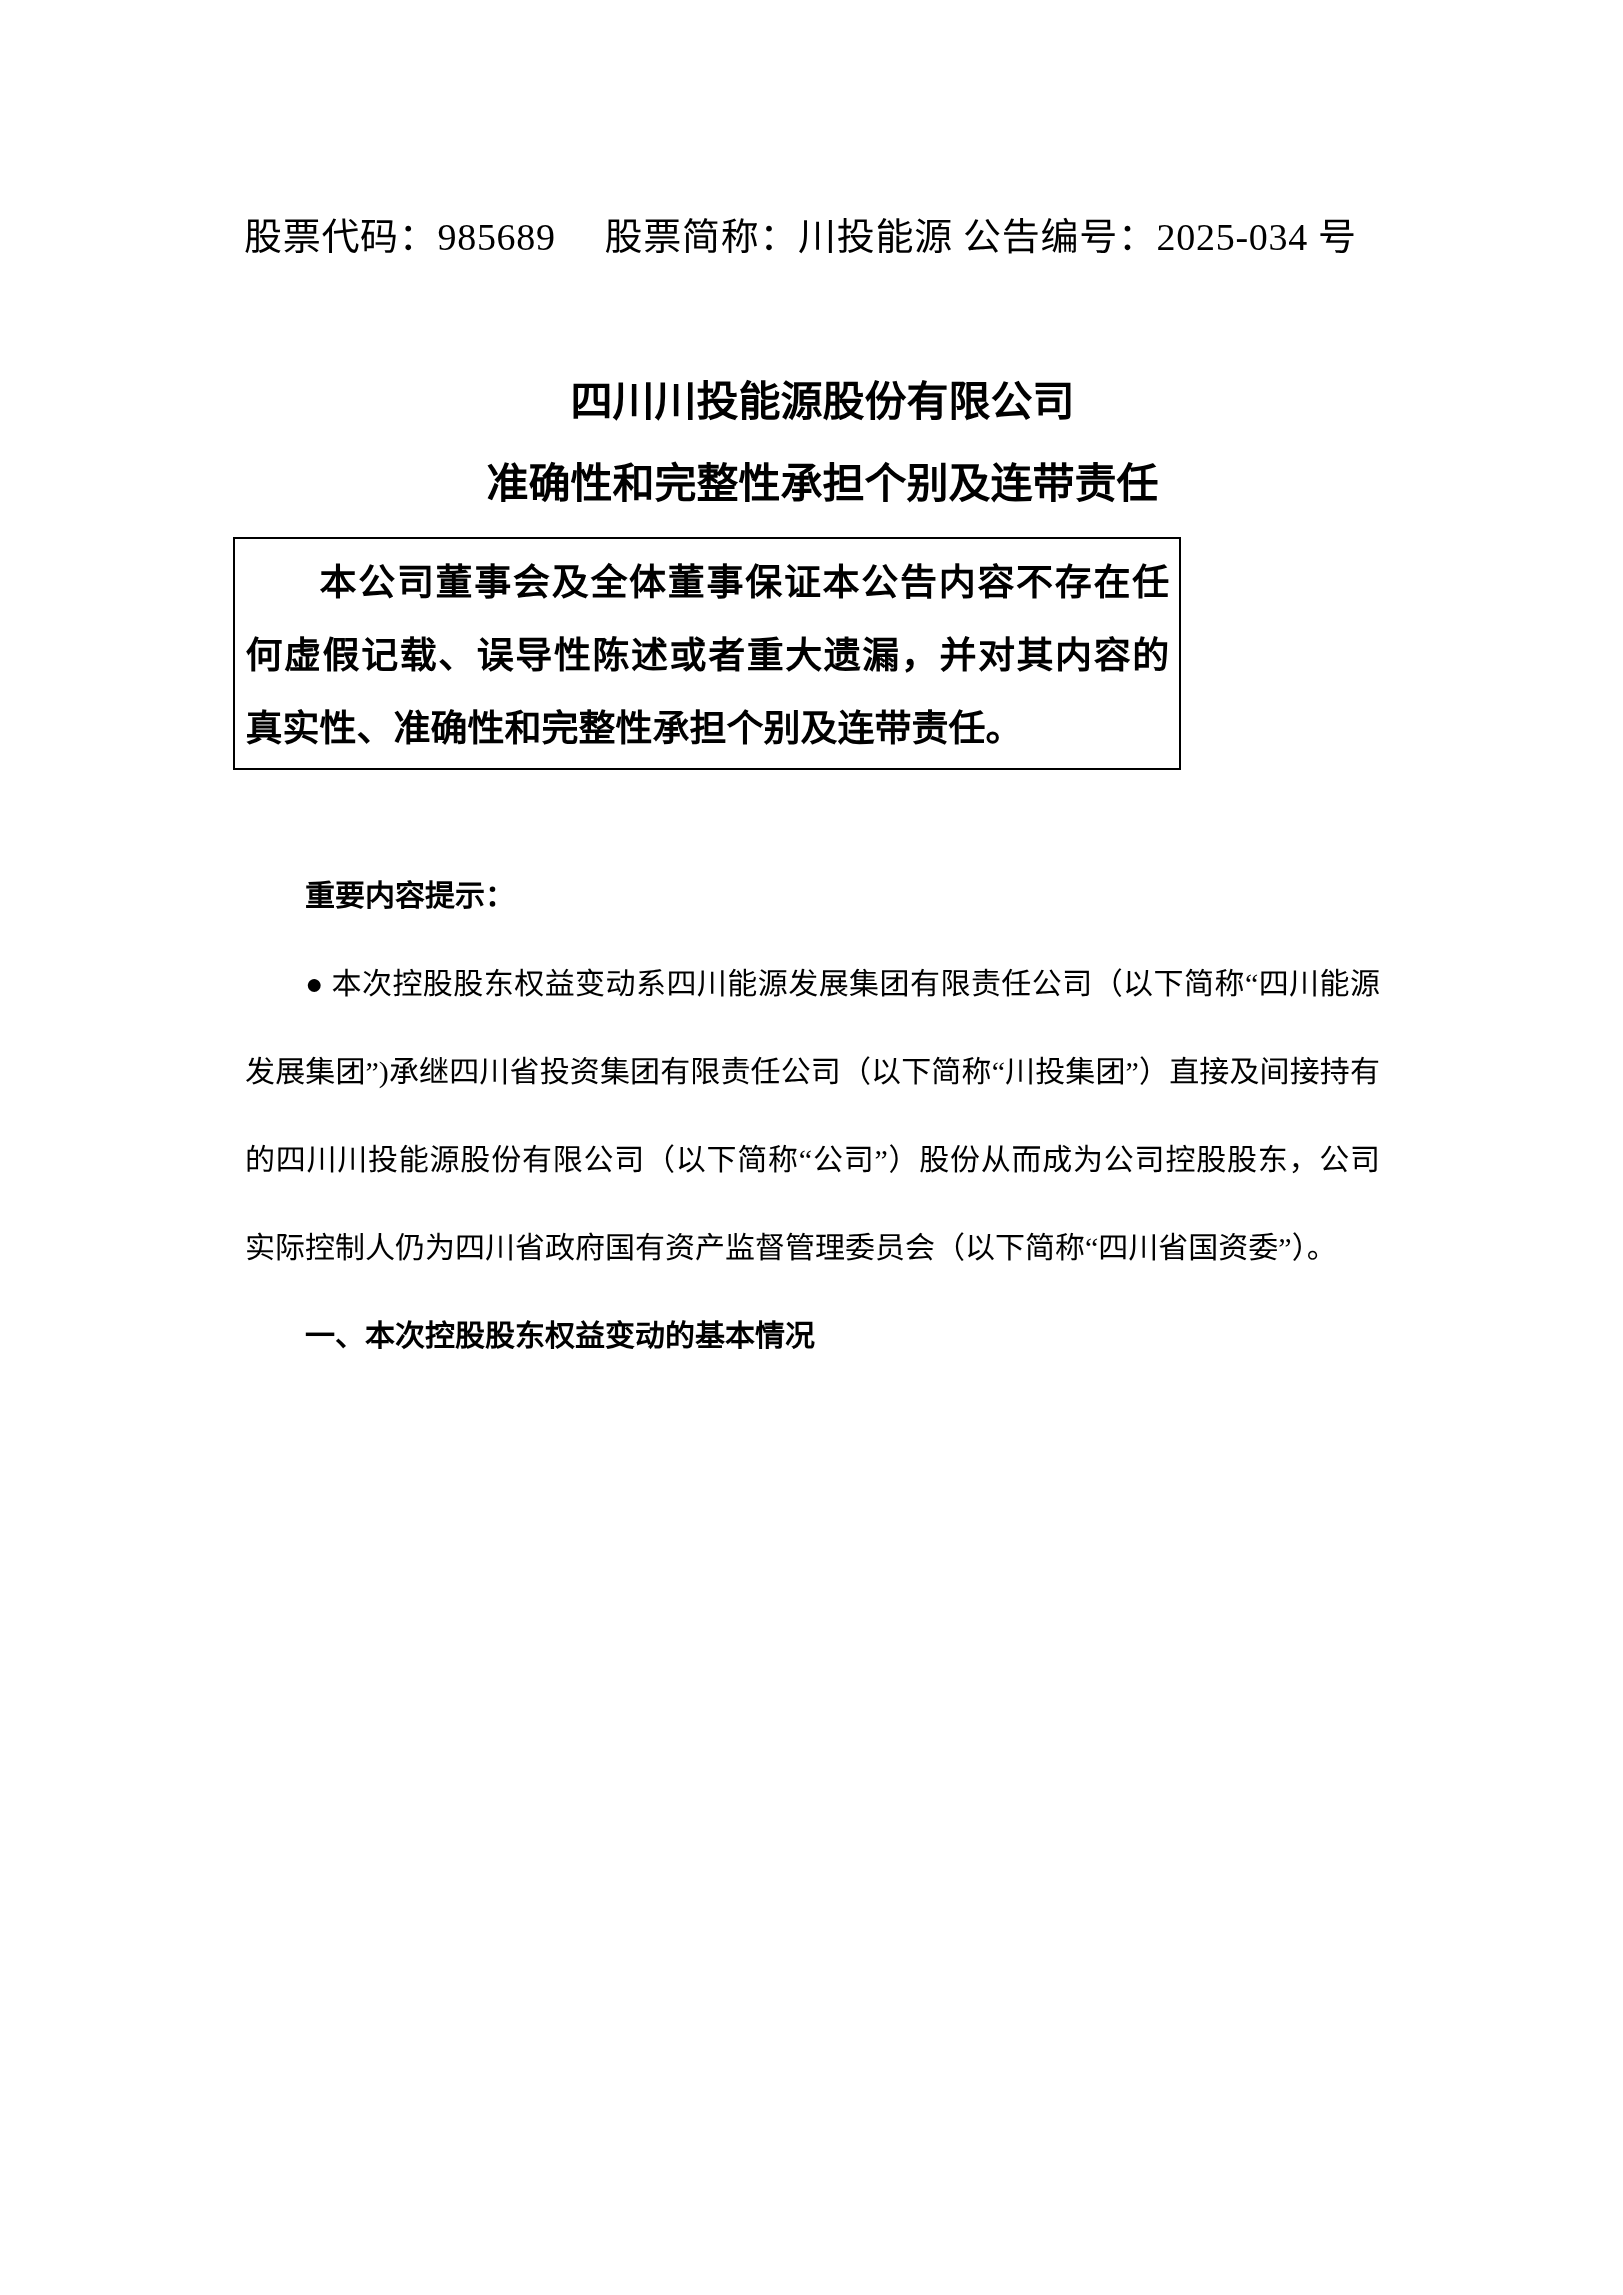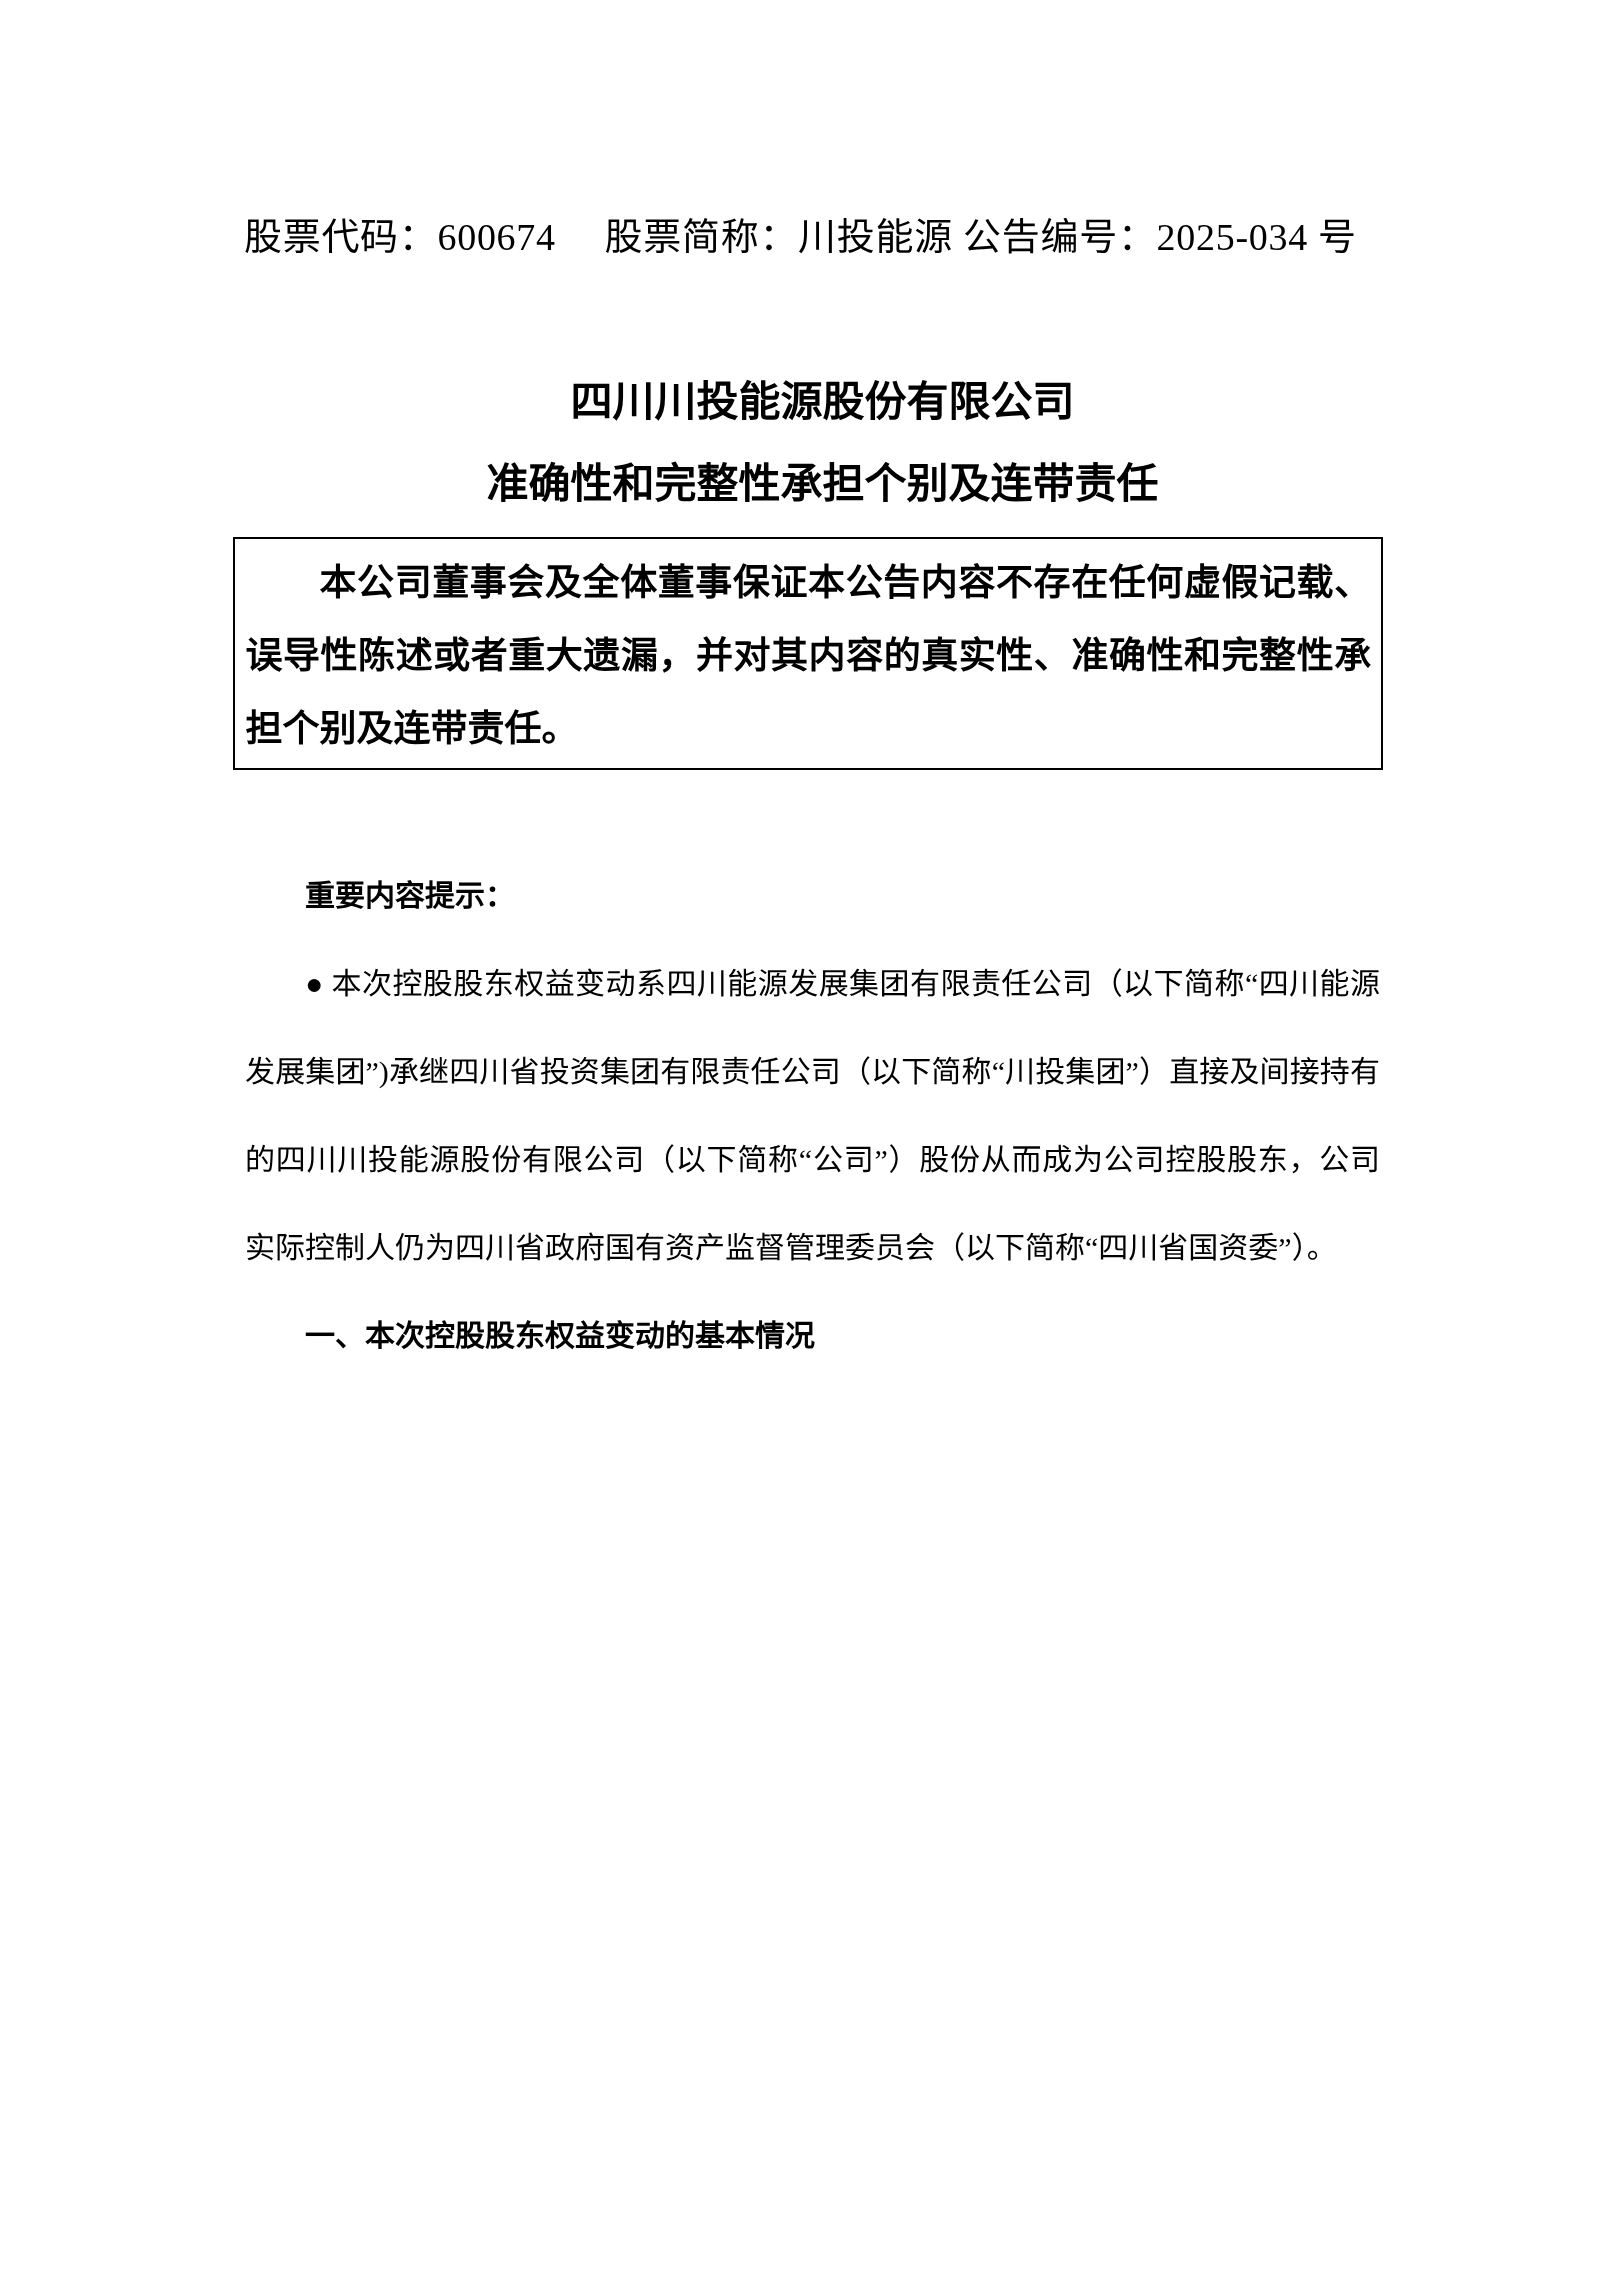--- a/index.html
+++ b/index.html
@@ -34,21 +34,21 @@
     font-weight: bold;
     color: #000000;
     line-height: 1.0;
   }
   .doc-title.line1 { top: 381px; }
   .doc-title.line2 { top: 463px; }
   .disclaimer-box {
     position: absolute;
     left: 233px;
     top: 537px;
-    width: 1150px;
+    width: 948px;
     box-sizing: border-box;
     border: 2px solid #000000;
     padding: 6.5px 9.8px 3.9px 10.5px;
     font-size: 37px;
     font-weight: bold;
     line-height: 73px;
     text-align: justify;
   }
   .disclaimer-box p {
     margin: 0;
@@ -67,21 +67,21 @@
     margin: 0;
     text-indent: 2em;
   }
   .bold { font-weight: bold; }
 </style>
 </head>
 <body>
 
 <div class="page">
 
-  <div class="stock-header">股票代码：600674　 股票简称：川投能源 公告编号：2025-034 号</div>
+  <div class="stock-header">股票代码：985689　 股票简称：川投能源 公告编号：2025-034 号</div>
 
   <div class="doc-title line1">四川川投能源股份有限公司</div>
 
   <div class="doc-title line2">准确性和完整性承担个别及连带责任</div>
 
   <div class="disclaimer-box">
     <p>本公司董事会及全体董事保证本公告内容不存在任何虚假记载、误导性陈述或者重大遗漏，并对其内容的真实性、准确性和完整性承担个别及连带责任。</p>
   </div>
 
   <div class="doc-body">

